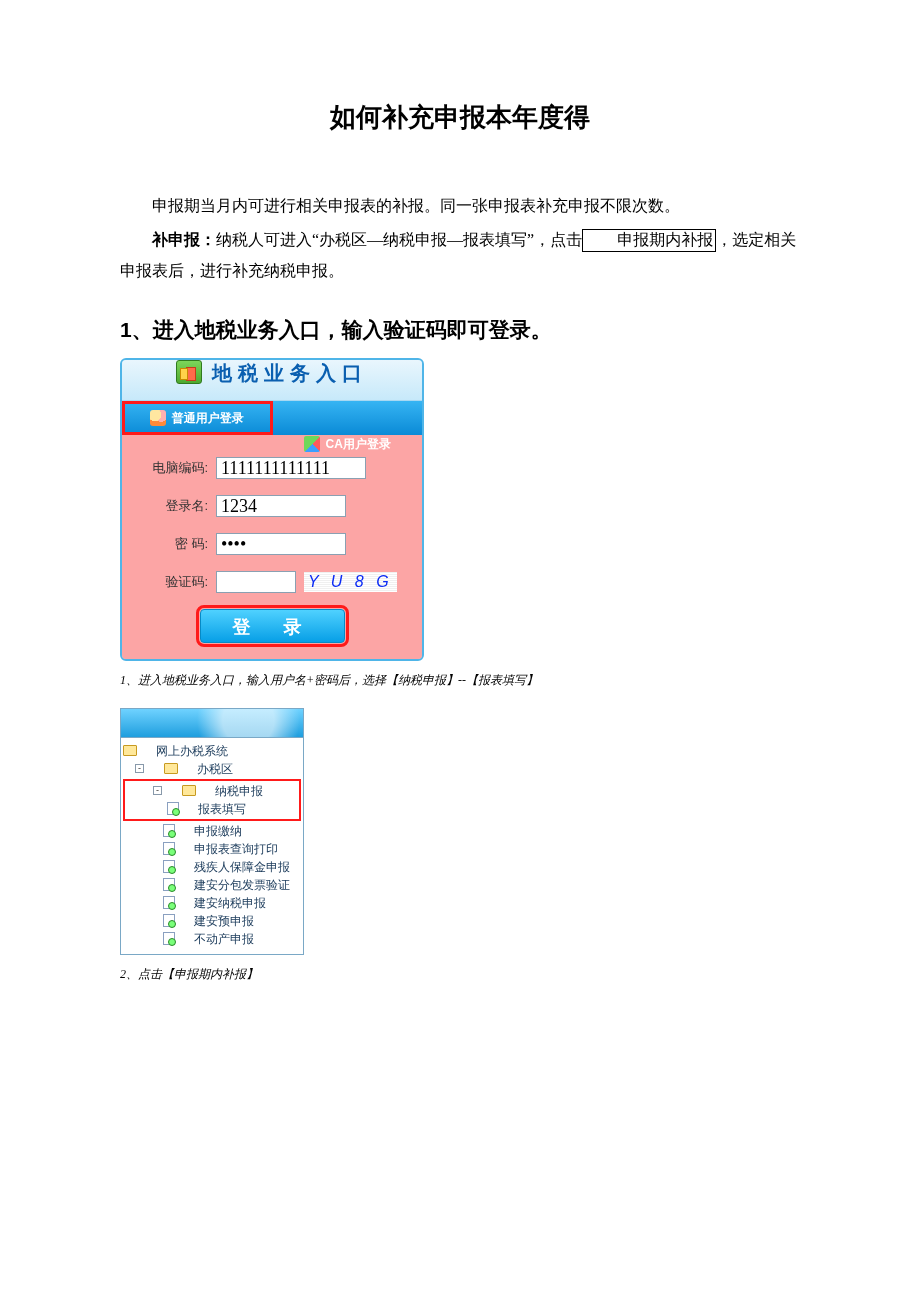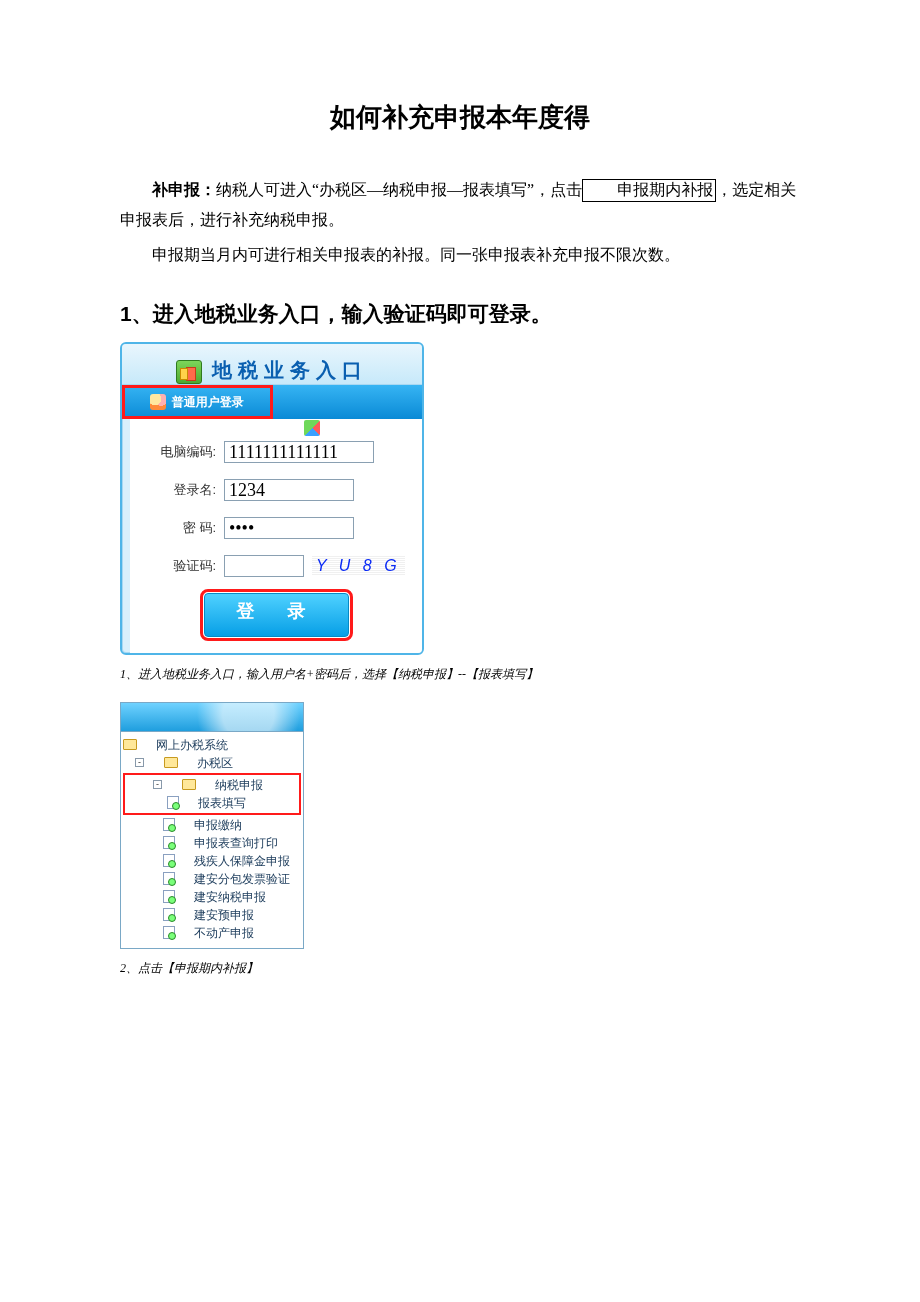--- a/index.html
+++ b/index.html
@@ -12,21 +12,21 @@
     width: 920px;
   }
   .page {
     padding: 100px 120px 60px 120px;
   }
   h1.title {
     font-family: "SimHei","Microsoft YaHei",sans-serif;
     font-weight: bold;
     font-size: 26px;
     text-align: center;
-    margin: 0 0 40px 0;
+    margin: 0 0 56px 0;
   }
   p.para {
     line-height: 1.9;
     margin: 0 0 4px 0;
     font-size: 16px;
   }
   .indent { text-indent: 2em; }
   .bold { font-weight: bold; font-family:"SimHei","Microsoft YaHei",sans-serif;}
   .boxed {
     border: 1px solid #000;
@@ -48,21 +48,21 @@
     border-radius: 6px;
     box-shadow: inset 0 0 0 1px #a8d8f2;
     background: #d9f0fc;
     font-family: "Microsoft YaHei","SimSun",sans-serif;
     overflow: hidden;
   }
   .login-header {
     height: 40px;
     background: linear-gradient(#e9f6fd,#c7e9fa);
     display: flex;
-    align-items: flex-end;
+    align-items: flex-start;
     justify-content: center;
     gap: 10px;
     color: #0a5fb0;
     font-size: 20px;
     font-weight: bold;
     border-bottom: 1px solid #a8d8f2;
     letter-spacing: 6px;
   }
   .h-icon {
     width: 24px; height: 22px;
@@ -97,45 +97,44 @@
     border-radius:3px;
   }
   .tab-icon.cube{
     background:
       linear-gradient(135deg,#6fd85a 0 50%, transparent 50%),
       linear-gradient(225deg,#ff5a5a 0 50%, transparent 50%),
       linear-gradient(#3aa0ff,#3aa0ff);
     border-radius:2px;
   }
   .login-body{
-    background:#ffffff;
+    background:#fca5a5;
     padding:22px 16px 16px 16px;
     font-size:13px;
     color:#333;
-    margin-left:8px;
   }
   .field{ display:flex; align-items:center; margin-bottom:16px; }
   .field label{ width:70px; text-align:right; padding-right:8px; }
   .field input[type=text], .field input[type=password]{
     height:20px; border:1px solid #8aa0b2; background:#fff;
     padding:0 4px; font-size:18px; font-family:"SimSun",serif;
   }
   .f-wide{ width:140px; }
   .f-mid { width:120px; }
   .f-cap { width:70px; }
   .captcha{
     margin-left:8px; color:#0a2af5; font-weight:normal;
     font-family:"Arial Black","Arial",sans-serif; font-style:italic;
     letter-spacing:4px; font-size:16px;
     background:repeating-linear-gradient(0deg,#fff,#fff 1px,#f0f0f0 1px,#f0f0f0 2px);
     padding:1px 4px;
   }
   .login-btn-wrap{ text-align:center; margin-top:6px;}
   .login-btn{
-    display:inline-block; width:145px; height:44px;
+    display:inline-block; width:145px; height:34px;
     background:linear-gradient(#4fd1ff,#079fe6);
     border:1px solid #068ac6; border-radius:4px;
     color:#fff; font-size:18px; font-weight:bold; letter-spacing:14px;
     text-align:center; line-height:34px;
     outline:3px solid #ff1a1a; outline-offset:1px;
     padding-left:4px; box-sizing:border-box;
   }
 
   .caption { margin: 8px 0 16px 0; font-size:12px; line-height:1.9;font-style:italic;}
 
@@ -184,24 +183,24 @@
     padding:1px 2px; margin:1px 0;
   }
 </style>
 </head>
 <body>
 
 <div class="page">
 
   <h1 class="title">如何补充申报本年度得</h1>
 
+  <p class="para indent">申报期当月内可进行相关申报表的补报。同一张申报表补充申报不限次数。</p>
   <p class="para indent">
     <span class="bold">补申报：</span><span>纳税人可进入“办税区—纳税申报—报表填写”，点击</span><span class="boxed">申报期内补报</span><span>，选定相关申报表后，进行补充纳税申报。</span>
   </p>
-  <p class="para indent">申报期当月内可进行相关申报表的补报。同一张申报表补充申报不限次数。</p>
 
   <div class="sec-head">1、进入地税业务入口，输入验证码即可登录。</div>
 
   <div class="login-panel">
     <div class="login-header">
       <span class="h-icon"></span>
       <span>地税业务入口</span>
     </div>
     <div class="tab-row">
       <div class="tab active">

